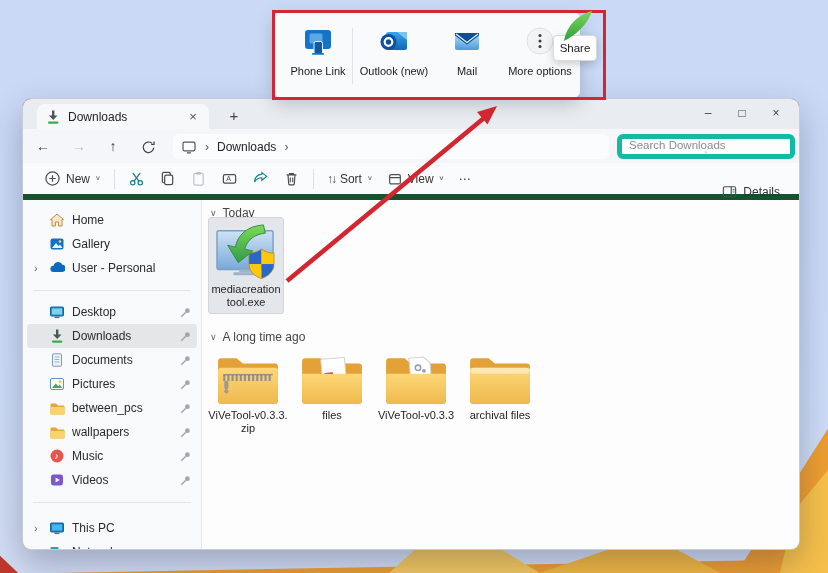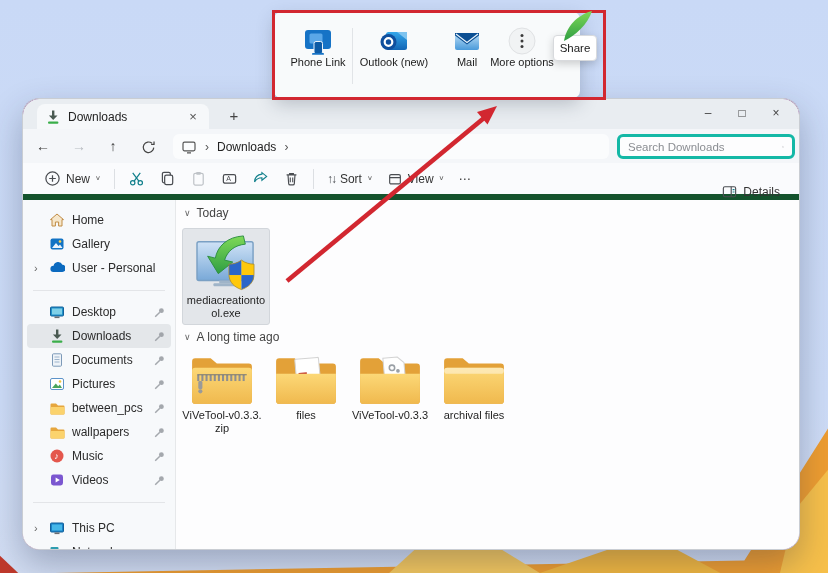--- a/index.html
+++ b/index.html
@@ -6,21 +6,21 @@
   html,body { width:828px; height:573px; overflow:hidden;
     font-family:"Liberation Sans","DejaVu Sans",sans-serif; }
   body { position:relative; background:linear-gradient(180deg,#c9d9f6 0%,#cddcf7 70%,#d3def3 100%); }
 
   
   .wp { position:absolute; inset:0; z-index:0; }
   .wp .poly { position:absolute; inset:0; }
 
   
   .window { position:absolute; left:22px; top:98px; width:778px; height:452px;
-    background:#701a75; border:1px solid #c9cdd3; border-radius:17px; overflow:hidden;
+    background:#701a75; border:1px solid #c9cdd3; border-radius:9px; overflow:hidden;
     box-shadow:0 14px 34px rgba(30,40,70,.30); z-index:1; }
 
   
   .tabstrip { position:relative; height:30px; background:#e9edf1; }
   .tab { position:absolute; left:14px; top:5px; width:172px; height:25px; background:#f6f8fa;
     border-radius:8px 8px 0 0; display:flex; align-items:center; gap:7px; padding:0 8px; }
   .tab-title { font-size:12px; color:#222; flex:1; }
   .tab-close { font-size:13px; color:#555; width:16px; text-align:center; cursor:default; }
   .newtab { position:absolute; left:200px; top:7px; width:22px; height:20px; text-align:center;
     font-size:15px; color:#444; line-height:20px; }
@@ -32,39 +32,39 @@
   .navrow { position:relative; height:34px; background:#f4f6f9; }
   .nav-btn { position:absolute; top:6px; width:24px; height:22px; display:flex; align-items:center;
     justify-content:center; font-size:14px; color:#3c3c3c; }
   .nav-btn.disabled { color:#b7bbc1; }
   .crumb-bar { position:absolute; left:150px; top:5px; width:436px; height:25px;
     background:rgba(255,255,255,.65); border-radius:6px; display:flex; align-items:center;
     gap:4px; padding:0 8px; }
   .crumb-sep { font-size:12px; color:#555; padding:0 4px; }
   .crumb-seg { font-size:12px; color:#222; }
   .search-bar { position:absolute; left:594px; top:5px; width:178px; height:25px; background:#fdfdfe;
-    border:3px solid #14b8a6; border-radius:6px; display:flex; align-items:center; padding:0 8px; }
+    border:5px solid #14b8a6; border-radius:6px; display:flex; align-items:center; padding:0 8px;flex-direction:column; }
   .search-bar input { border:none; outline:none; background:transparent; flex:1; font-size:11.5px;
     color:#333; font-family:inherit; }
   .search-bar input::placeholder { color:#8a8d92; }
 
   
   .toolbar { position:relative; height:37px; background:#fafbfd; border-bottom:6px solid #14532d;
     display:flex; align-items:center; }
   .tb-group { display:flex; align-items:center; }
   .tb-btn { display:flex; align-items:center; gap:5px; padding:0 7px; height:28px; border-radius:4px;
     font-size:12px; color:#333; }
   .tb-sep { width:1px; height:20px; background:#dcdfe3; margin:0 6px; }
   .caret { font-size:8px; color:#666; transform:scaleY(.8); }
   .tb-right { position:absolute; right:12px; top:10px; height:37px; display:flex; align-items:center; }
   .sort-glyph { font-size:12px; letter-spacing:-2px; color:#4a4d52; }
 
   
   .main { position:absolute; top:101px; bottom:0; left:0; right:0; display:flex; background:#fcfdfe; }
-  .sidebar { position:relative; width:153px; background:#f7f9fb; border-right:1px solid #e6e8ea;
+  .sidebar { position:relative; width:179px; background:#f7f9fb; border-right:1px solid #e6e8ea;
     overflow:hidden; }
   .side-item { position:absolute; left:4px; right:4px; height:24px; display:flex; align-items:center;
     gap:7px; padding-left:22px; border-radius:4px; font-size:12px; color:#2b2b2b; }
   .side-item.selected { background:#e4e7ea; }
   .side-item .expander { position:absolute; left:7px; font-size:11px; color:#666; }
   .side-item .slabel { flex:1; white-space:nowrap; overflow:hidden; }
   .side-item .pin { margin-right:4px; opacity:.85; }
   .side-sep { position:absolute; left:10px; right:10px; height:1px; background:#e3e5e8; }
 
   .content { position:relative; flex:1; background:#fdfdfe; }
@@ -73,21 +73,21 @@
   .file-tile { position:absolute; width:84px; display:flex; flex-direction:column; align-items:center; }
   .file-tile.selected { background:#e3e6ea; border:1px solid #d2d6db; border-radius:3px; }
   .file-icon { margin-top:5px; }
   .file-label { font-size:11px; color:#1f1f1f; text-align:center; line-height:13px;
     word-break:break-all; padding:2px 1px 4px; }
 
   
   .flyout-card { position:absolute; left:274px; top:12px; width:306px; height:86px; background:#f8fafb;
     border-radius:7px; box-shadow:0 6px 18px rgba(40,50,70,.25); z-index:38; }
   .fly-item { position:absolute; top:14px; width:80px; display:flex; flex-direction:column;
-    align-items:center; gap:0; }
+    align-items:center; gap:9px; }
   .fly-label { font-size:11px; color:#1b1b1b; white-space:nowrap; }
   .fly-sep { position:absolute; left:78px; top:16px; bottom:14px; width:1px; background:#e1e4e7; }
   .red-rect { position:absolute; left:272px; top:10px; width:334px; height:90px;
     border:3px solid #d22730; z-index:40; pointer-events:none; }
   .share-tip { position:absolute; left:553px; top:35px; width:44px; height:26px; background:#fff;
     border:1px solid #d8dadd; border-radius:4px; box-shadow:0 3px 8px rgba(0,0,0,.18); z-index:41;
     display:flex; align-items:center; justify-content:center; font-size:11.5px; color:#1b1b1b; }
   .swoosh { position:absolute; left:562px; top:11px; z-index:42; }
 
   .arrow-overlay { position:absolute; inset:0; z-index:50; pointer-events:none; }
@@ -404,21 +404,21 @@
       </div>
     </div>
 
     <div class="content">
 
       <div class="sec-header" style="left:8px; top:6px">
         <span class="sec-chevron">∨</span>
         <span>Today</span>
       </div>
 
-      <div class="file-tile selected" style="left:6px; top:28px; width:88px">
+      <div class="file-tile selected" style="left:6px; top:17px; width:76px">
         <svg class="file-icon" width="66" height="58" viewBox="0 0 68 60">
           <rect x="4" y="8" width="58" height="40" rx="2" fill="url(#gScreen)" stroke="#7aa0c4" stroke-width="1.5"></rect>
           <rect x="27" y="48" width="12" height="3" fill="#9fb4c8"></rect>
           <rect x="21" y="51" width="24" height="3" rx="1" fill="#9fb4c8"></rect>
           <path d="M52 2 C 35 3 25 13 23 25 L15 23 L26 41 L41 29 L32.5 27 C 35.5 17.5 43 11.5 54 10.5 Z" fill="url(#gGreen)" stroke="#2f8f43" stroke-width="1"></path>
           <g transform="translate(37,27)">
             <clipPath id="shieldClip">
               <path d="M13 0 c4 3 8.5 4.2 13 4.2 v10 c0 9 -5.5 13.6 -13 16.3 c-7.5 -2.7 -13 -7.3 -13 -16.3 V4.2 c4.5 0 9 -1.2 13 -4.2 Z"></path>
             </clipPath>
             <g clip-path="url(#shieldClip)">
@@ -522,21 +522,21 @@
   </div>
   <div class="fly-item" style="left:80px">
     <svg width="30" height="30" viewBox="0 0 30 30">
       <rect x="7" y="6" width="21" height="18" rx="2.5" fill="url(#gOut)"></rect>
       <path d="M18 6 h10 v8 Z" fill="#7ec3ef"></path>
       <circle cx="9.5" cy="16" r="8" fill="#0f4f9e"></circle>
       <circle cx="9.5" cy="16" r="3.8" fill="none" stroke="#fff" stroke-width="2.2"></circle>
     </svg>
     <span class="fly-label">Outlook (new)</span>
   </div>
-  <div class="fly-item" style="left:208px">
+  <div class="fly-item" style="left:226px">
     <svg width="30" height="30" viewBox="0 0 30 30">
       <circle cx="15" cy="15" r="13" fill="#f1f3f4" stroke="#e0e2e4"></circle>
       <circle cx="15" cy="9.5" r="1.5" fill="#3a3a3a"></circle>
       <circle cx="15" cy="15" r="1.5" fill="#3a3a3a"></circle>
       <circle cx="15" cy="20.5" r="1.5" fill="#3a3a3a"></circle>
     </svg>
     <span class="fly-label">More options</span>
   </div>
 </div>
 

